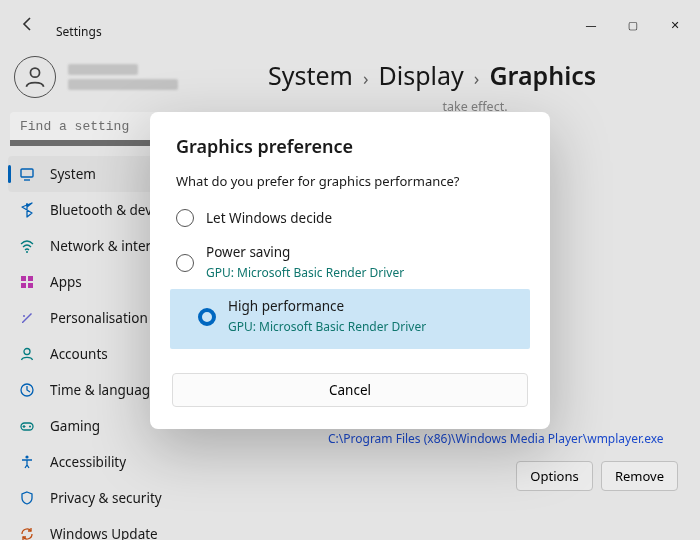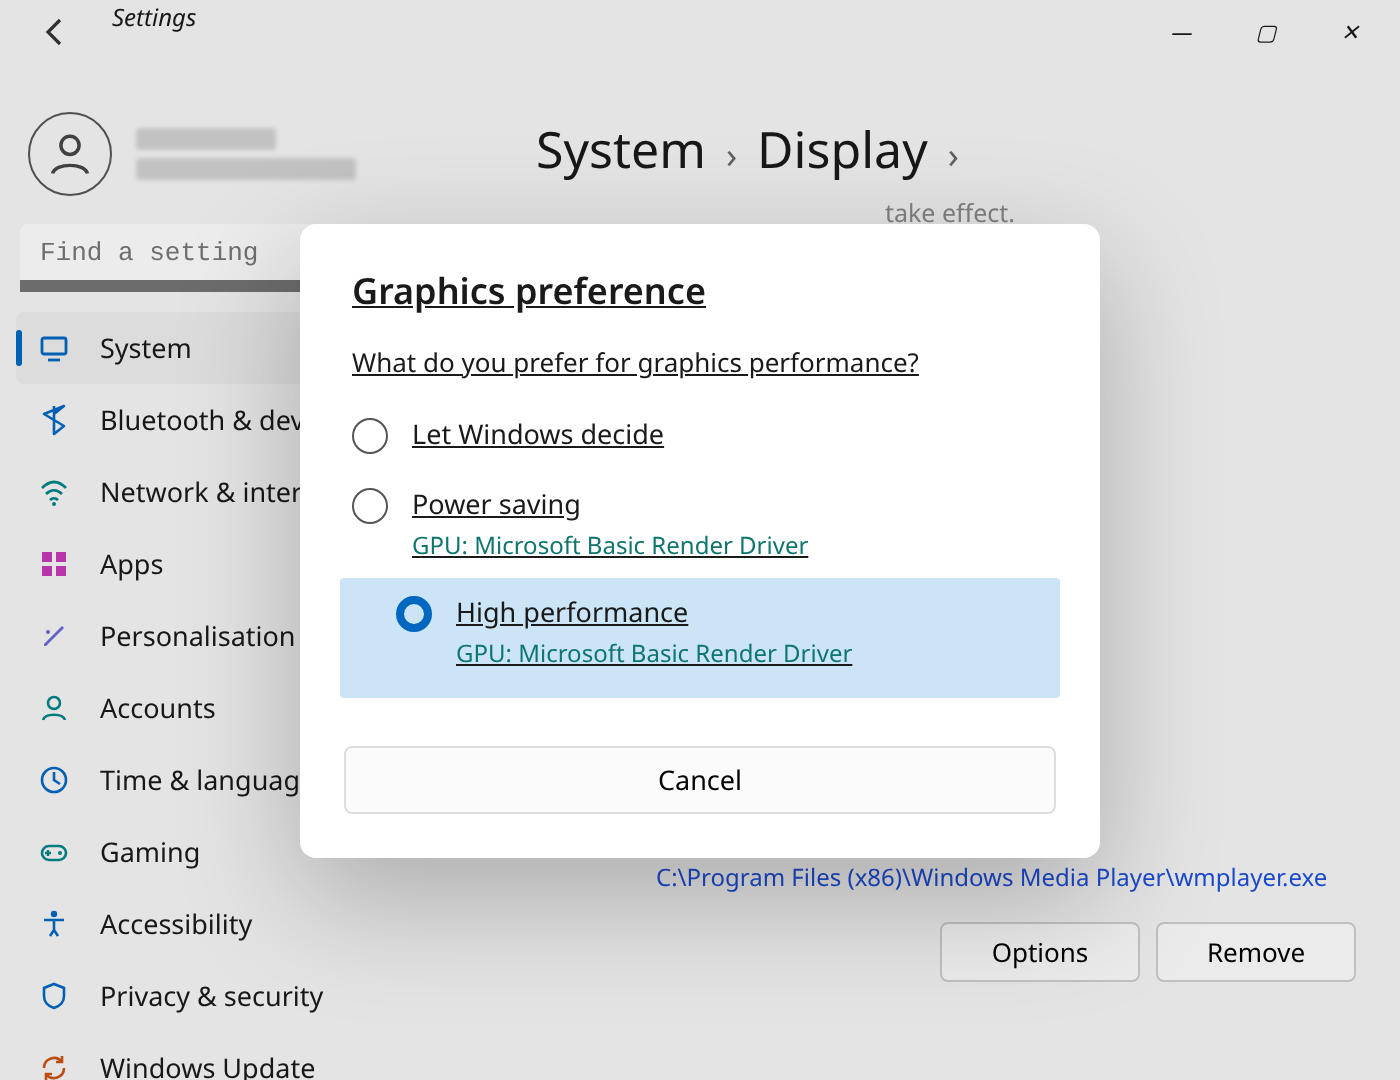--- a/index.html
+++ b/index.html
@@ -1,18 +1,18 @@
 <!DOCTYPE html>
 <html><head>
 <meta charset="utf-8">
 <style>
   * { box-sizing: border-box; margin: 0; padding: 0; font-family: "Segoe UI", system-ui, sans-serif; }
   body { width: 700px; height: 540px; background: #f3f3f3; overflow: hidden; position: relative; color: #1a1a1a; }
 
-  .titlebar { height: 40px; display: flex; align-items: flex-start; padding: 0 4px; font-style: italic; }
+  .titlebar { height: 40px; display: flex; align-items: flex-end; padding: 0 4px; }
   .titlebar .back { width: 32px; height: 32px; display: flex; align-items: center; justify-content: center; margin-left: 8px; cursor: pointer; border-radius: 4px; }
   .titlebar .title { font-size: 12px; margin-left: 12px; }
   .winbtns { margin-left: auto; display: flex; }
   .winbtns div { width: 42px; height: 32px; display: flex; align-items: center; justify-content: center; font-size: 11px; cursor: pointer; }
 
   .body { display: flex; height: calc(100% - 40px); }
 
   .sidebar { width: 208px; padding: 8px 8px 0 8px; display: flex; flex-direction: column; }
   .profile { display: flex; align-items: center; padding: 8px 6px 14px 6px; gap: 12px; }
   .avatar { width: 42px; height: 42px; border-radius: 50%; border: 1.5px solid #555; display: flex; align-items:center; justify-content:center; }
@@ -33,28 +33,28 @@
   .main { flex: 1; padding: 18px 18px 0 60px; position: relative; }
   .crumbs { font-size: 25px; display:flex; gap: 10px; align-items: baseline; }
   .crumbs .sep { color:#666; font-size: 18px; }
   .crumbs .seg { font-weight: 400; cursor:pointer; }
   .crumbs .seg.last { font-weight: 600; }
   .take-effect { font-size: 12.5px; color:#888; margin-top: 6px; text-align: center; }
 
   .app-row { position:absolute; top: 390px; right: 22px; width: 350px; }
   .app-path { font-size: 12px; color: #1d4ed8; margin-bottom: 14px; }
   .app-btns { display:flex; gap: 8px; justify-content:flex-end; }
-  .app-btns button { width: 100px; height: 30px; border: 1px solid #ccc; background: #fafafa; border-radius: 4px; font-size: 13px; cursor:pointer; }
+  .app-btns button { width: 77px; height: 30px; border: 1px solid #ccc; background: #fafafa; border-radius: 4px; font-size: 13px; cursor:pointer; }
 
   .overlay { position:absolute; inset:0; background: rgba(0,0,0,0.06); display:flex; align-items:flex-start; justify-content:center; }
   .dialog { margin-top: 112px; width: 400px; background: #fff; border-radius: 8px; box-shadow: 0 20px 60px rgba(0,0,0,0.25); overflow:hidden; }
-  .dialog .dcontent { padding: 22px 26px 6px 26px; text-decoration: underline; }
+  .dialog .dcontent { padding: 22px 26px 6px 26px; }
   .dialog h2 { font-size: 18px; font-weight: 600; }
   .dialog .q { font-size: 13px; margin: 14px 0 10px; }
-  .opt { display:flex; align-items:flex-start; gap: 12px; padding: 8px 6px; border-radius: 2px; margin: 0 -6px; cursor:pointer; }
+  .opt { display:flex; align-items:center; gap: 12px; padding: 8px 6px; border-radius: 2px; margin: 0 -6px; cursor:pointer; }
   .opt.selected { background: #cbe5f6; padding-bottom: 14px; padding-left: 28px; }
   .opt .radio { width: 18px; height: 18px; border: 1.4px solid #555; border-radius: 50%; margin-top: 1px; flex-shrink:0; position:relative; }
   .opt.selected .radio { border: 4px solid #0067c0; width:18px; height:18px; }
   .opt .olabel { font-size: 13.5px; }
   .opt .odesc { font-size: 12px; color: #0f766e; margin-top: 3px; }
   .dbuttons { display:flex; gap: 10px; padding: 18px 22px 22px; }
   .dbuttons button { flex:1; height: 34px; border: 1px solid #ddd; background: #fbfbfb; border-radius: 4px; font-size: 13.5px; cursor:pointer; }
 
   
   .ic-blue { color:#0067c0; } .ic-teal { color:#038387; } .ic-pink{color:#c239b3;} .ic-pur{color:#6b69d6;} .ic-orng{color:#ca5010;}
@@ -203,20 +203,21 @@
         </div>
       </div>
   </div>
 
   <div class="main">
     <div class="crumbs">
       <span class="seg">System</span>
       <span class="sep">›</span>
       <span class="seg">Display</span>
       <span class="sep">›</span>
+      <span class="seg last">Graphics</span>
     </div>
     <div class="take-effect">take effect.</div>
 
     <div class="app-row">
       <div class="app-path">C:\Program Files (x86)\Windows Media Player\wmplayer.exe</div>
       <div class="app-btns">
         <button>Options</button>
         <button>Remove</button>
       </div>
     </div>

